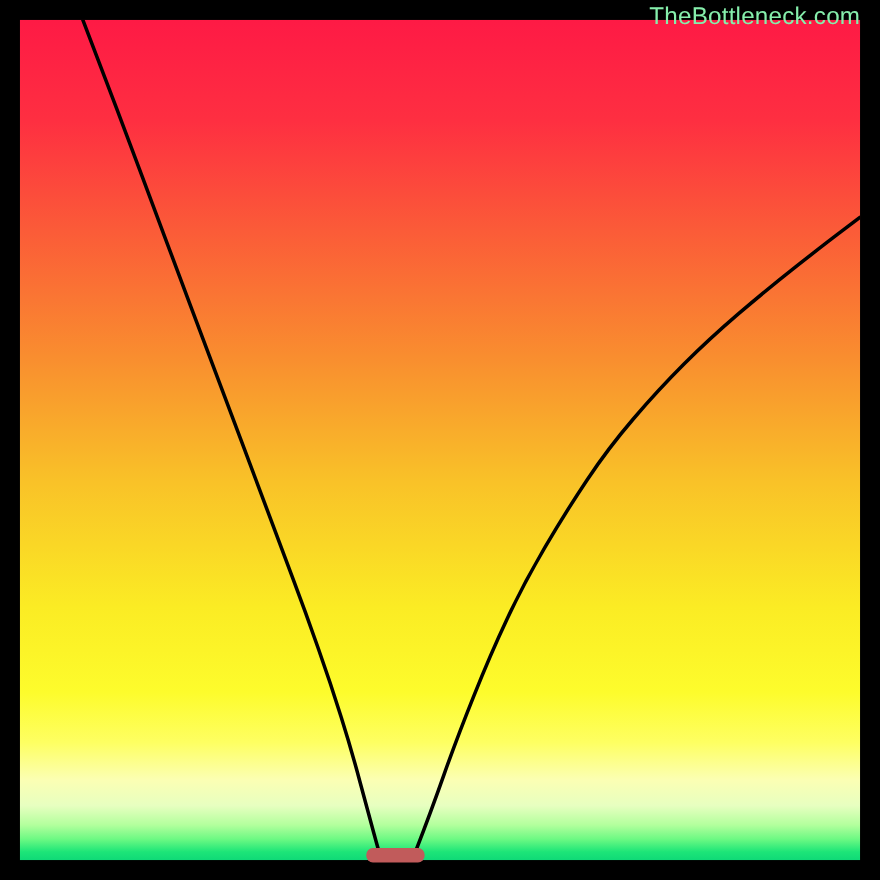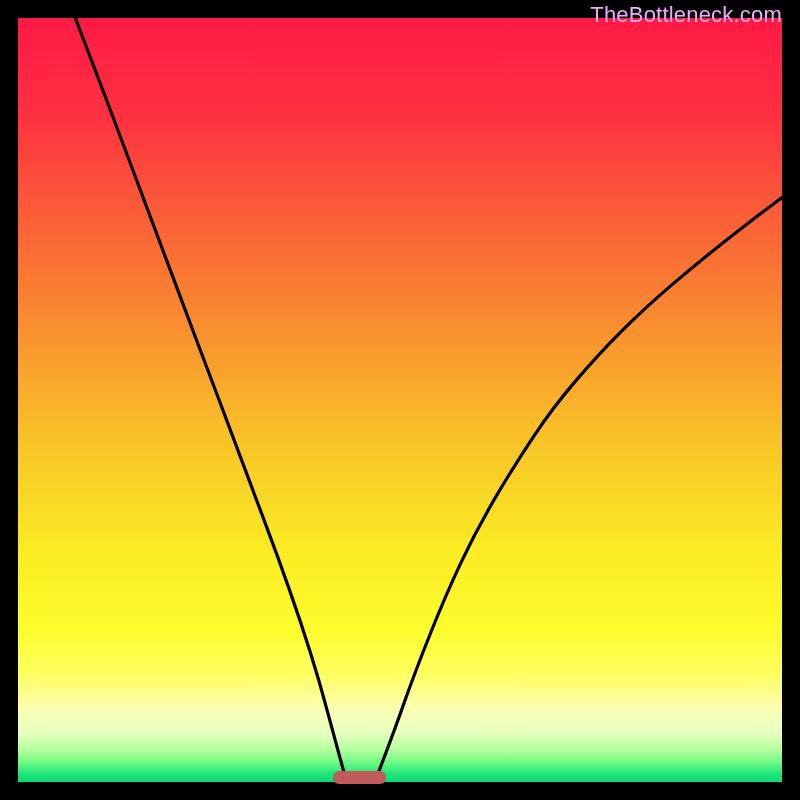--- a/index.html
+++ b/index.html
@@ -23,21 +23,21 @@
     position: absolute;
     left: 0;
     top: 0;
     width: 764px;
     height: 764px;
   }
   .watermark {
     position: absolute;
     top: 2px;
     right: 18px;
-    color: #f0abfc;
+    color: #86efac;
     font-size: 22px;
     font-weight: 400;
     letter-spacing: 0.2px;
     user-select: none;
   }
   .curve-svg {
     position: absolute;
     left: 0;
     top: 0;
     width: 764px;

